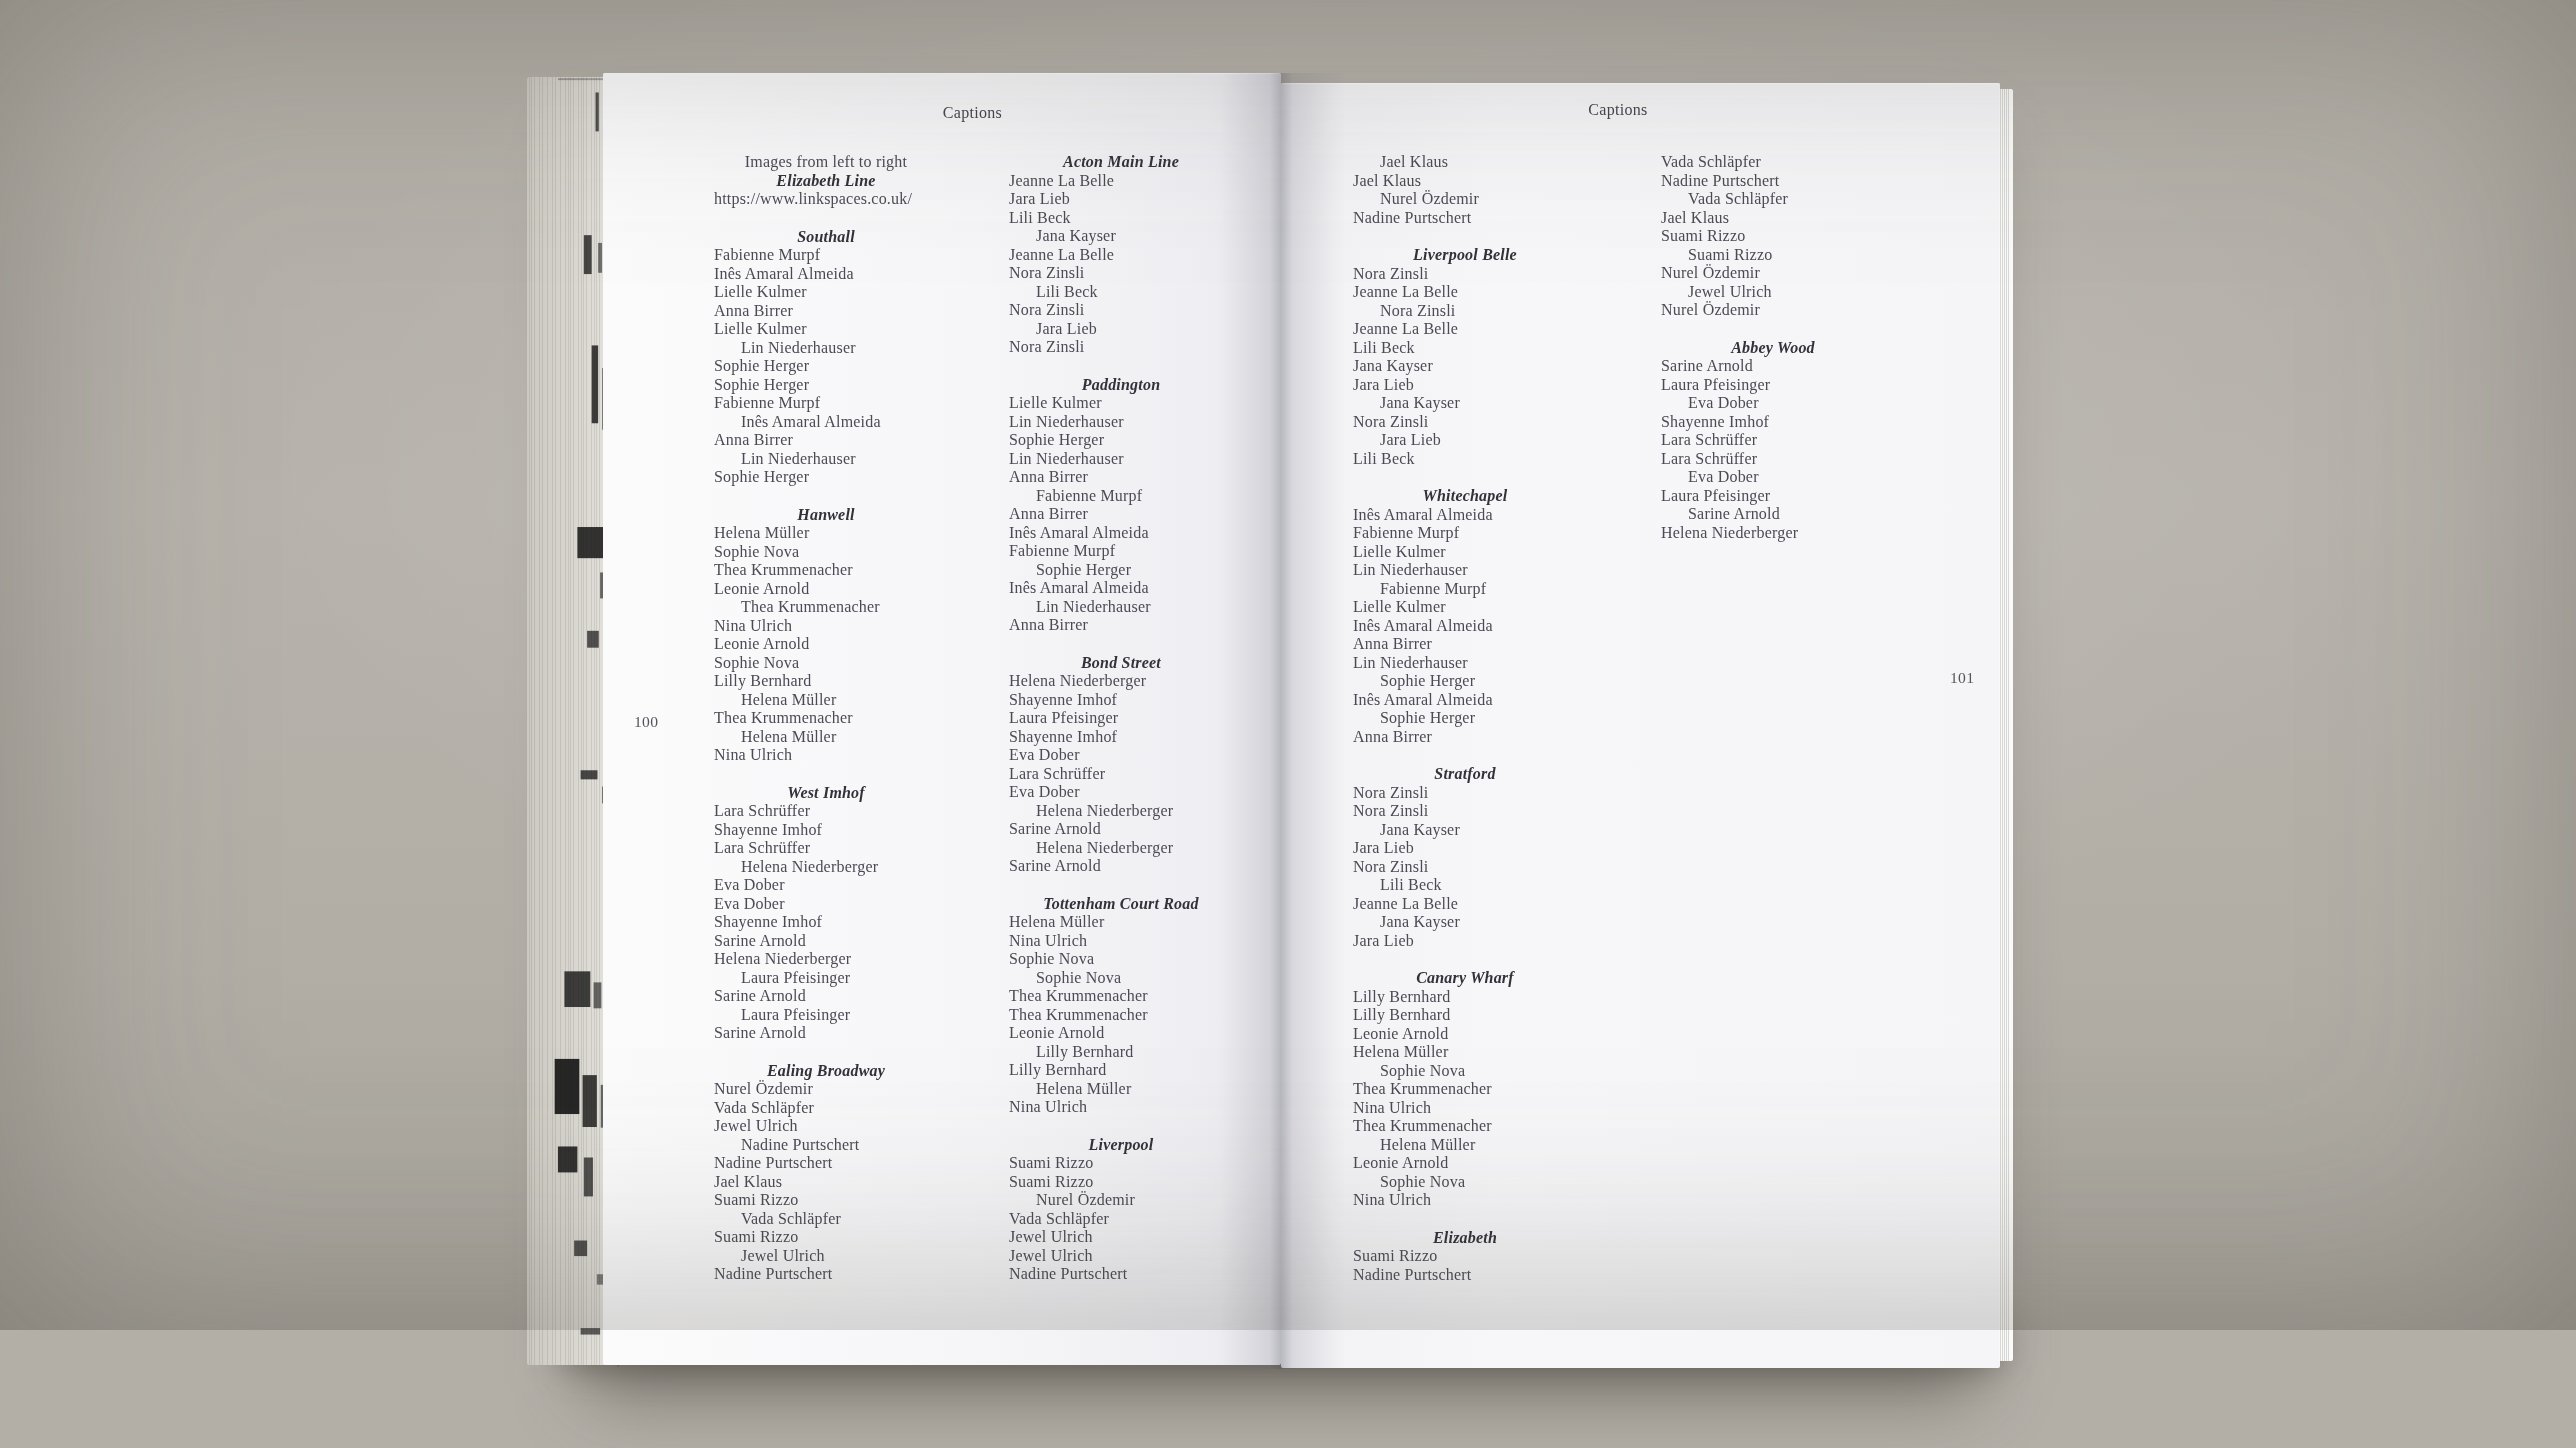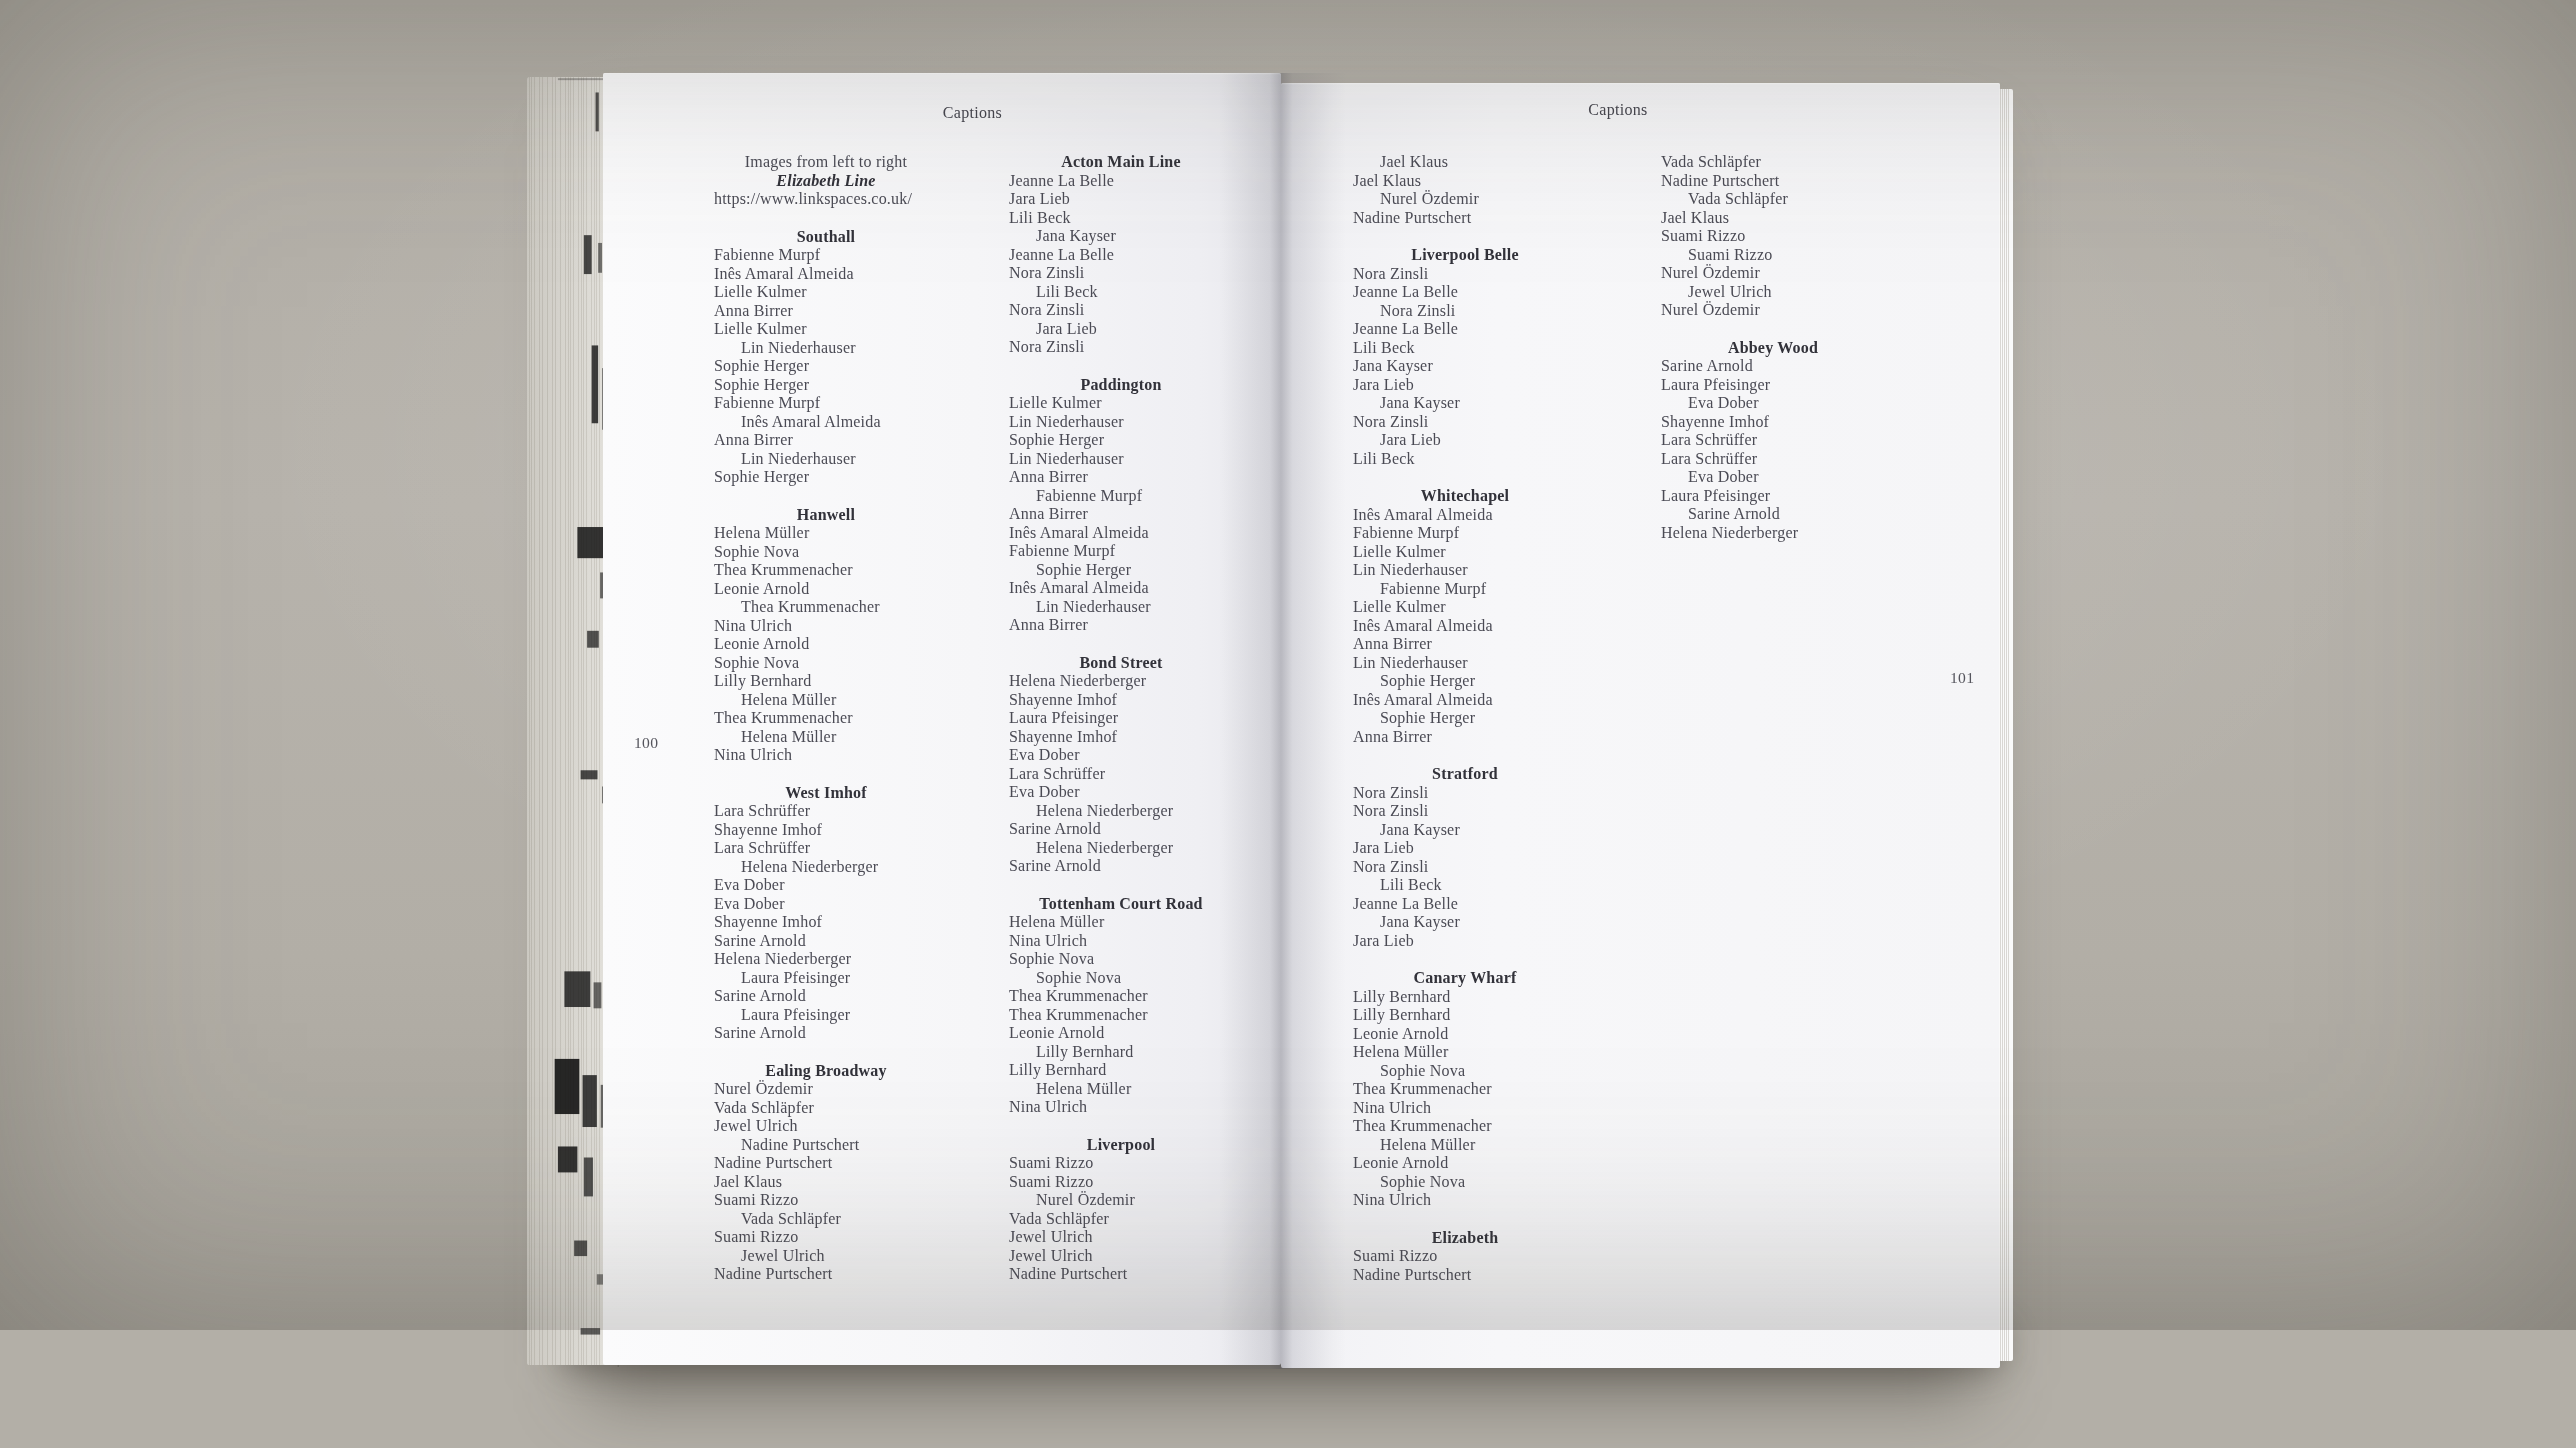--- a/index.html
+++ b/index.html
@@ -39,28 +39,28 @@
   .header{position:absolute;font-size:16px;letter-spacing:0.3px;color:#45454e;text-align:center;}
   .header-left{left:697px;top:104px;width:551px;}
   .header-right{left:1323px;top:101px;width:590px;}
 
   .col{position:absolute;font-size:16px;line-height:18.5px;letter-spacing:0.2px;color:var(--text);margin-left:36px;}
   .col-l1{left:678px;top:153px;width:256px;}
   .col-l2{left:973px;top:153px;width:256px;}
   .col-r1{left:1317px;top:153px;width:256px;}
   .col-r2{left:1625px;top:153px;width:256px;}
   .sec{margin-bottom:19px;}
-  .station{font-weight:bold;color:var(--heading);width:224px;text-align:center;}
+  .station{font-weight:bold;font-style:italic;color:var(--heading);width:224px;text-align:center;}
   .ln{white-space:nowrap;}
   .ln.ind{padding-left:27px;}
   .ln.ctr{width:224px;text-align:center;}
   .ln.hd{font-weight:bold;font-style:italic;color:var(--heading);width:224px;text-align:center;}
 
   .pagenum{position:absolute;font-size:15.6px;color:var(--pagenum);letter-spacing:0.3px;}
-  .pagenum-left{left:634px;top:734px;}
+  .pagenum-left{left:634px;top:713px;}
   .pagenum-right{left:1950px;top:669px;}
 </style>
 </head>
 <body>
 
 <div class="scene">
   <div class="book-shadow"></div>
   <div class="book-shadow2"></div>
 
   <div class="fore-edge"></div>

